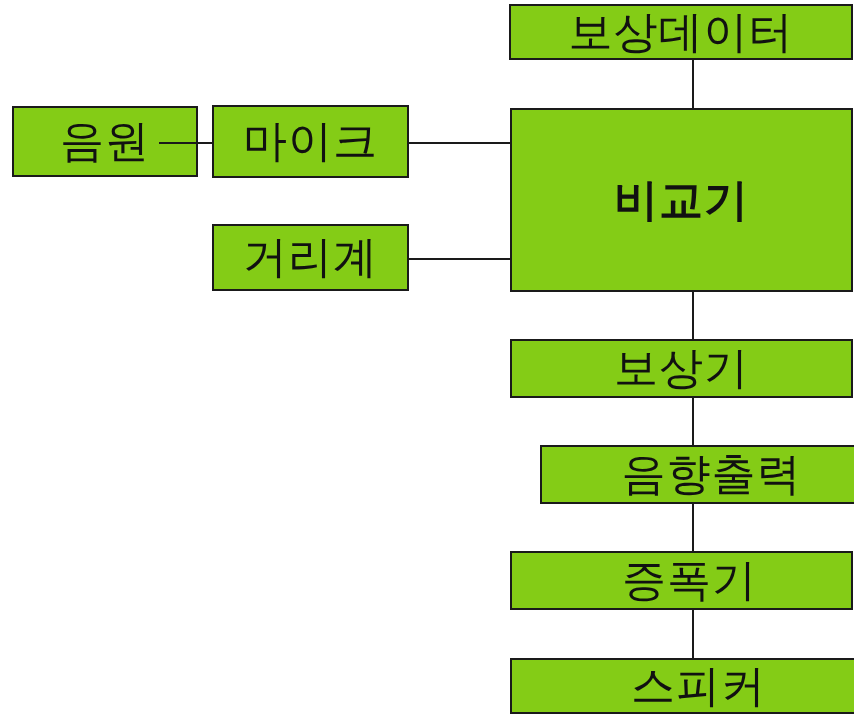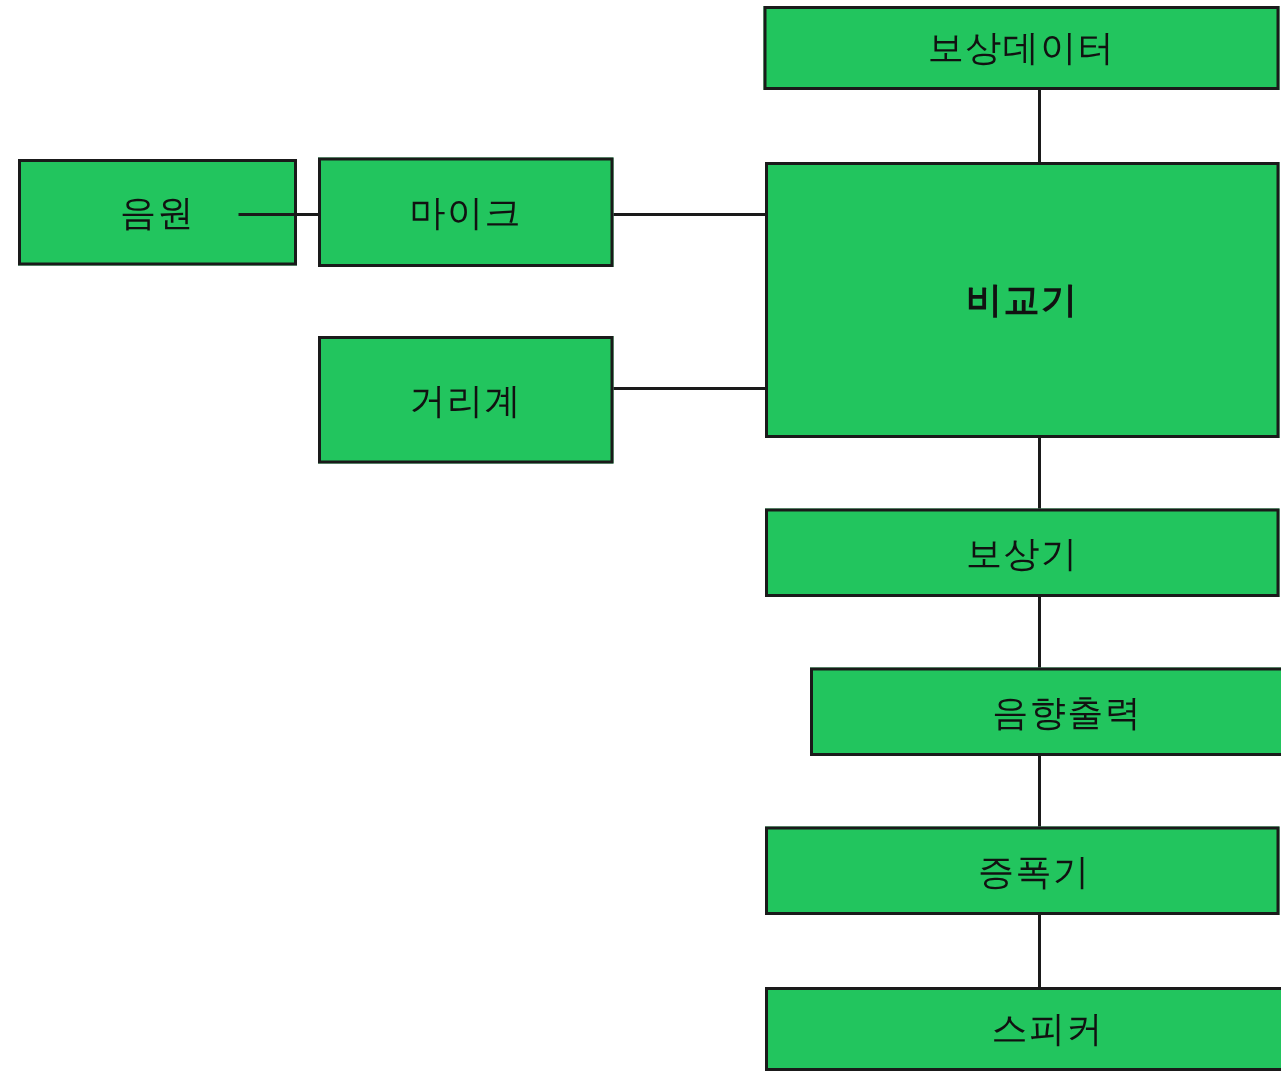--- a/index.html
+++ b/index.html
@@ -12,25 +12,25 @@
     width: 854px;
     height: 717px;
     background: #ffffff;
     font-family: "Liberation Serif", "DejaVu Serif", serif;
     overflow: hidden;
   }
   .box {
     position: absolute;
     box-sizing: border-box;
     border: 2.5px solid #1a1a1a;
-    background: #22c55e;
+    background: #84cc16;
     display: flex;
     align-items: center;
     justify-content: center;
-    font-size: 24px;
+    font-size: 44px;
     color: #111111;
     letter-spacing: 1px;
     white-space: nowrap;
   }
   .hline {
     position: absolute;
     height: 2px;
     background: #1a1a1a;
   }
   .vline {
@@ -43,21 +43,21 @@
 <body>
 
 <div id="stage">
 
   <div class="box" style="left:509px; top:4px;  width:344px; height:56px;">보상데이터</div>
 
   <div class="box" style="left:12px;   top:106px; width:186px; height:71px;">음원</div>
 
   <div class="box" style="left:212px; top:105px; width:197px; height:73px;">마이크</div>
 
-  <div class="box" style="left:212px; top:224px; width:197px; height:85px;">거리계</div>
+  <div class="box" style="left:212px; top:224px; width:197px; height:67px;">거리계</div>
 
   <div class="box" style="left:510px; top:108px; width:343px; height:184px;font-weight:bold;">비교기</div>
 
   <div class="box" style="left:510px; top:339px; width:343px; height:59px;">보상기</div>
 
   <div class="box" style="left:540px; top:445px; width:343px; height:59px;">음향출력</div>
 
   <div class="box" style="left:510px; top:551px; width:343px; height:59px;padding-left:16px;">증폭기</div>
 
   <div class="box" style="left:510px; top:658px; width:377px; height:56px;">스피커</div>

